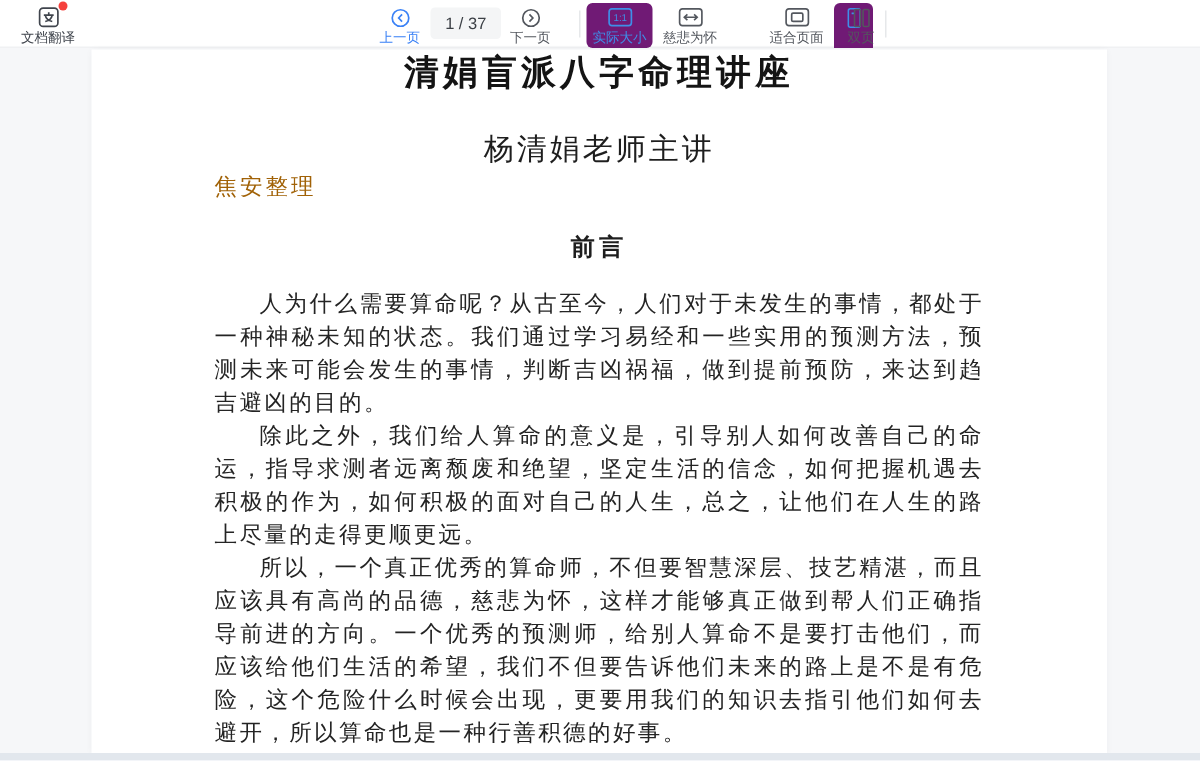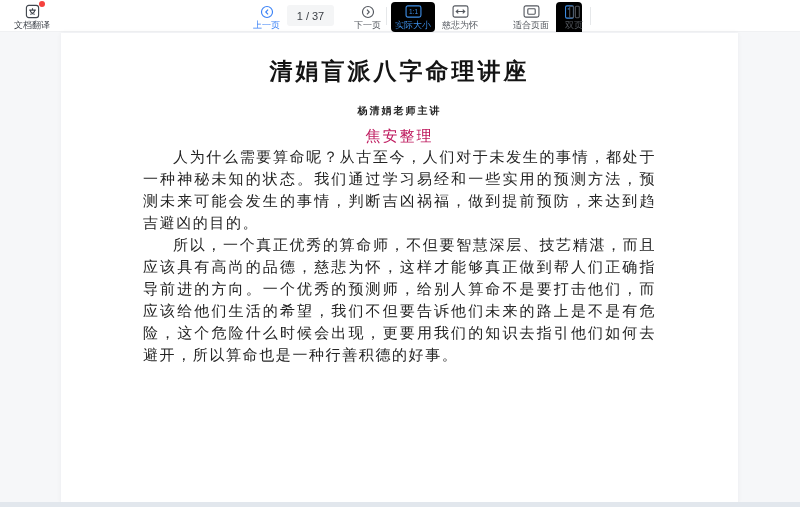--- a/index.html
+++ b/index.html
@@ -12,63 +12,63 @@
     background:#ffffff; border-bottom:1px solid #f0f1f3;
   }
   .tb-btn {
     position:absolute; top:2px; display:flex; flex-direction:column;
     align-items:center; justify-content:flex-end; cursor:pointer;
     color:#53575e; border-radius:4px; padding:2px 4px 1px;
   }
   .tb-btn .ticon { height:15px; display:flex; align-items:center; justify-content:center; }
   .tb-btn .tlabel { font-size:9px; line-height:11px; white-space:nowrap; margin-top:1px; }
   .tb-btn.disabled { color:#3b82f6; cursor:default; }
-  .tb-btn.active { background:#000000; color:#3e8fe8; }
+  .tb-btn.active { background:#701a75; color:#3e8fe8; }
   .translate-btn { left:10px; color:#40454d; }
   .iconwrap { position:relative; }
   .red-dot {
     position:absolute; top:-3px; right:-5px; width:6px; height:6px;
     border-radius:50%; background:#f5413d;
   }
   .prev-btn { left:249px; }
   .page-box {
     position:absolute; left:287px; top:5px; width:47px; height:21px;
     background:#f4f5f6; border-radius:3px; display:flex; align-items:center;
     justify-content:center; font-size:11px; color:#3c4046; gap:3px; cursor:text;
   }
-  .next-btn { left:350px; }
+  .next-btn { left:336px; }
   .tb-divider {
     position:absolute; top:7px; width:1px; height:18px; background:#e6e8ea;
   }
   .d1 { left:386px; } .d2 { left:590px; }
   .vb1 { left:391px; } .vb2 { left:438px; } .vb3 { left:509px; }
   .vb4 { left:556px;gap:16px; } .vb5 { left:561px; } .vb6 { left:597px;margin-top:32px; }
 
   
   .viewer {
     position:absolute; top:32px; left:0; width:800px; height:475px;
     background:#f6f7f9;
   }
   .doc-page {
     position:absolute; left:61px; top:1px; width:677px; height:470px;
     background:#ffffff; box-shadow:0 0 5px rgba(30,40,60,0.05);
     overflow:hidden; padding:0 82px;
     font-family:"Liberation Serif","DejaVu Serif",serif; color:#1e1e1e;
   }
   .doc-title {
-    margin-top:23px; text-align:center; font-size:23px; font-weight:bold;
+    text-align:center; font-size:23px; font-weight:bold;
     letter-spacing:3px; line-height:32px; color:#141414;
   }
   .doc-subtitle {
-    margin-top:12px; text-align:center; font-size:10px; font-weight:bold;
+    margin-top:24px; text-align:center; font-size:20px; font-weight:normal;
     letter-spacing:2px; line-height:22px;
   }
   .doc-byline {
-    margin-top:4px; text-align:center; font-size:15px; letter-spacing:2px;
-    line-height:20px; color:#be185d;
+    margin-top:4px; text-align:left; font-size:15px; letter-spacing:2px;
+    line-height:20px; color:#a16207;
   }
   .doc-section {
     margin:20px 0 15px; text-align:center; font-size:16px; font-weight:bold;
     letter-spacing:3px; line-height:22px;
   }
   .doc-para {
     font-size:15px; line-height:22px; letter-spacing:1.6px;
     text-align:justify; text-indent:2em; color:#242424;
   }
   .bottom-strip {
@@ -183,17 +183,19 @@
     <span class="tlabel">连续阅读</span>
   </div>
 
 </header>
 
 <main class="viewer">
   <div class="doc-page">
     <h1 class="doc-title">清娟盲派八字命理讲座</h1>
     <h2 class="doc-subtitle">杨清娟老师主讲</h2>
     <div class="doc-byline">焦安整理</div>
+    <h3 class="doc-section">前言</h3>
     <p class="doc-para">人为什么需要算命呢？从古至今，人们对于未发生的事情，都处于一种神秘未知的状态。我们通过学习易经和一些实用的预测方法，预测未来可能会发生的事情，判断吉凶祸福，做到提前预防，来达到趋吉避凶的目的。</p>
+    <p class="doc-para">除此之外，我们给人算命的意义是，引导别人如何改善自己的命运，指导求测者远离颓废和绝望，坚定生活的信念，如何把握机遇去积极的作为，如何积极的面对自己的人生，总之，让他们在人生的路上尽量的走得更顺更远。</p>
     <p class="doc-para">所以，一个真正优秀的算命师，不但要智慧深层、技艺精湛，而且应该具有高尚的品德，慈悲为怀，这样才能够真正做到帮人们正确指导前进的方向。一个优秀的预测师，给别人算命不是要打击他们，而应该给他们生活的希望，我们不但要告诉他们未来的路上是不是有危险，这个危险什么时候会出现，更要用我们的知识去指引他们如何去避开，所以算命也是一种行善积德的好事。</p>
   </div>
   <div class="bottom-strip"></div>
 </main>
 
 </body></html>

